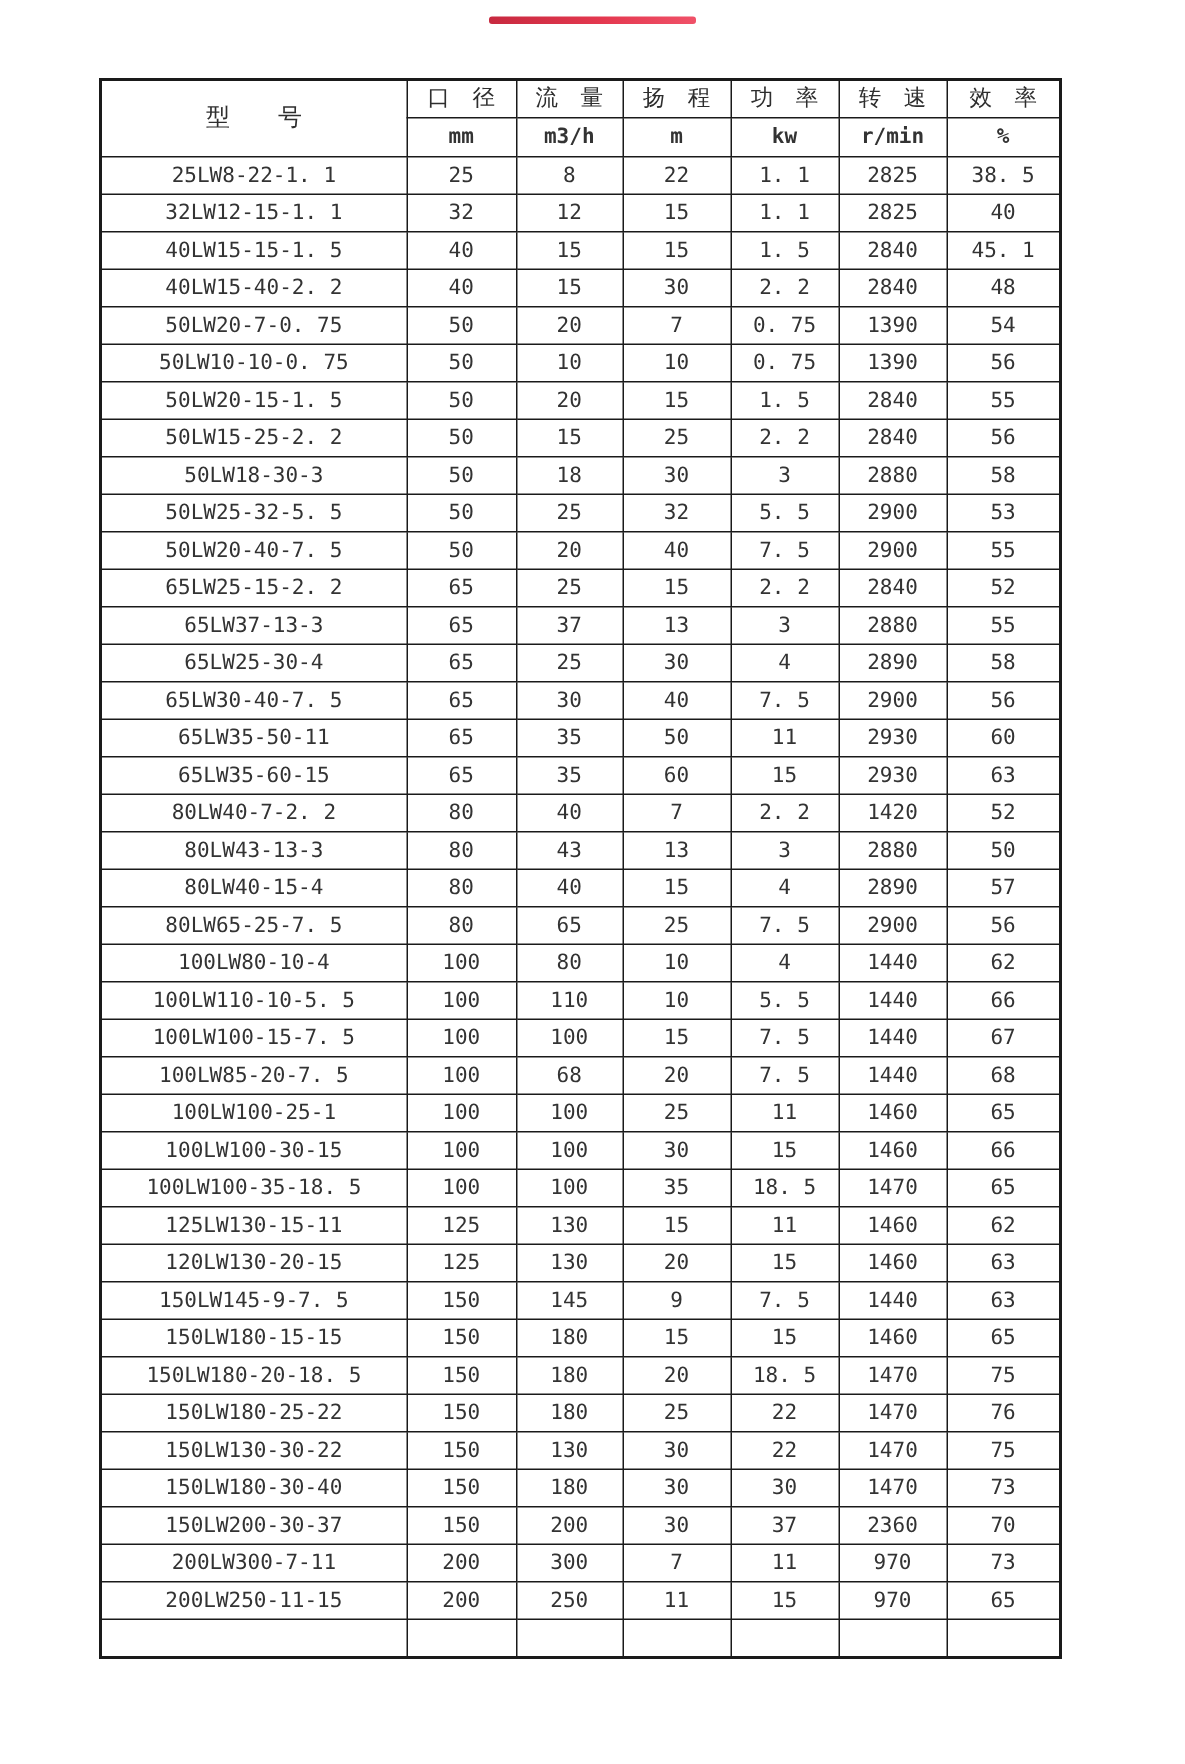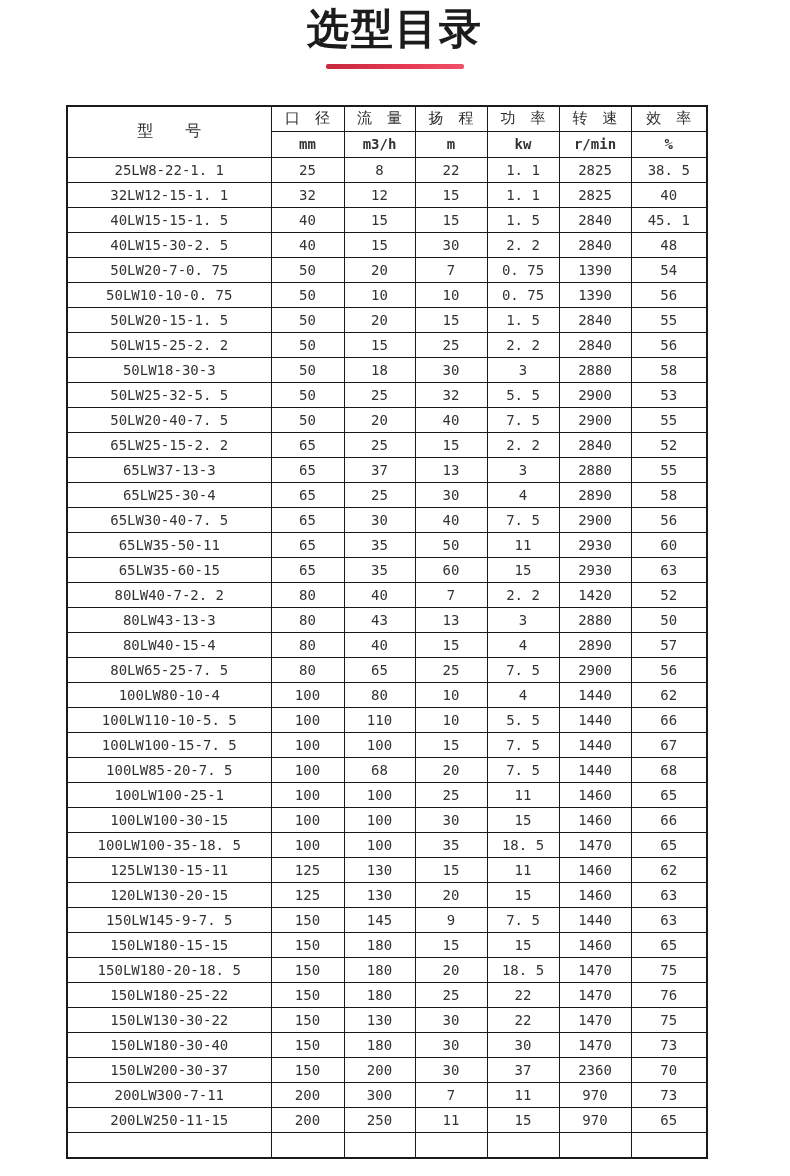--- a/index.html
+++ b/index.html
@@ -69,21 +69,20 @@
   }
   tbody tr.partial-row td {
     height: 26px;
   }
 </style>
 </head>
 <body>
 
 <div class="page">
 
-  <h1 class="title">选型目录</h1>
 
   <div class="title-underline"></div>
 
   <table class="catalog">
     <colgroup>
       <col style="width:204px">
       <col style="width:73px">
       <col style="width:71px">
       <col style="width:72px">
       <col style="width:72px">
@@ -134,21 +133,21 @@
     <td>40LW15-15-1. 5</td>
     <td>40</td>
     <td>15</td>
     <td>15</td>
     <td>1. 5</td>
     <td>2840</td>
     <td>45. 1</td>
   </tr>
 
   <tr class="data-row">
-    <td>40LW15-30-2. 5</td>
+    <td>40LW15-40-2. 2</td>
     <td>40</td>
     <td>15</td>
     <td>30</td>
     <td>2. 2</td>
     <td>2840</td>
     <td>48</td>
   </tr>
 
   <tr class="data-row">
     <td>50LW20-7-0. 75</td>

